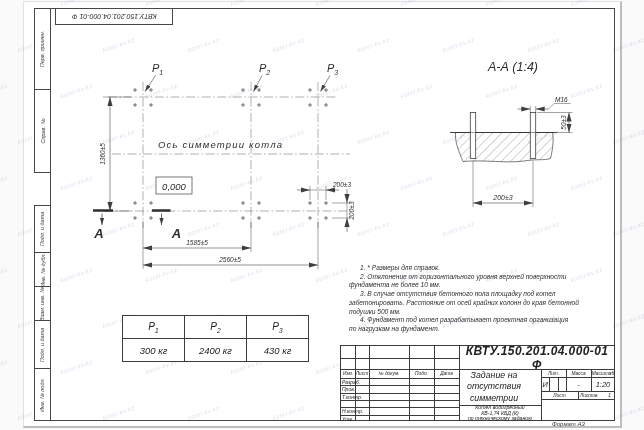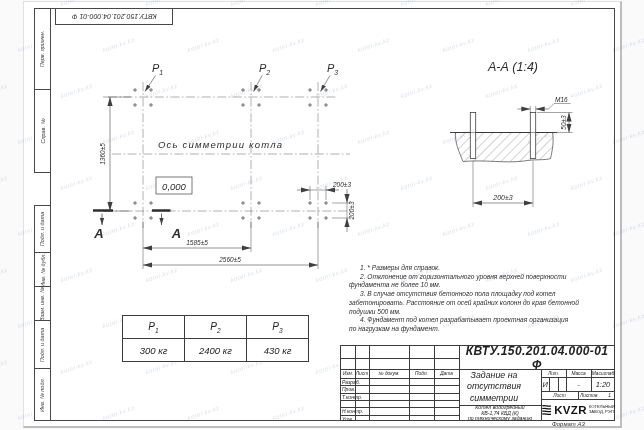--- a/index.html
+++ b/index.html
@@ -351,31 +351,16 @@
     <div class="tcell ctr" style="left:200px;top:31px;width:8.3px;height:14px;font-size:7.5px;">И</div>
     <div class="tcell ctr" style="left:225px;top:31px;width:25px;height:14px;font-size:7.5px;">-</div>
     <div class="tcell ctr" style="left:250px;top:31px;width:24px;height:14px;font-size:7.5px;">1:20</div>
 
     <div class="tcell ctr c48" style="left:200px;top:45px;width:37px;height:8px;">Лист</div>
     <div class="tcell c48" style="left:239px;top:45px;width:34px;height:8px;display:flex;align-items:center;justify-content:space-between;">
       <span>Листов</span>
       <span style="padding-right:3px;">1</span>
     </div>
 
-    <div class="tcell logo-cell" style="left:200px;top:53px;width:74px;height:21px;">
-      <svg width="13" height="14" viewBox="0 0 13 14">
-        <g stroke="#111" stroke-width="1.5" fill="none">
-          <path d="M1.5,2.2 C4,0.7 9,3.7 11.5,2.2"></path>
-          <path d="M1.5,5.4 C4,3.9 9,6.9 11.5,5.4"></path>
-          <path d="M1.5,8.6 C4,7.1 9,10.1 11.5,8.6"></path>
-          <path d="M1.5,11.8 C4,10.3 9,13.3 11.5,11.8"></path>
-        </g>
-      </svg>
-      <span class="kvzr">KVZR</span>
-      <span class="ksub">
-        <div>КОТЕЛЬНЫЙ</div>
-        <div>ЗАВОД, РЭП</div>
-      </span>
-    </div>
   </div>
 
   <div class="fmt">Формат А3</div>
 </div>
 
 </body></html>

